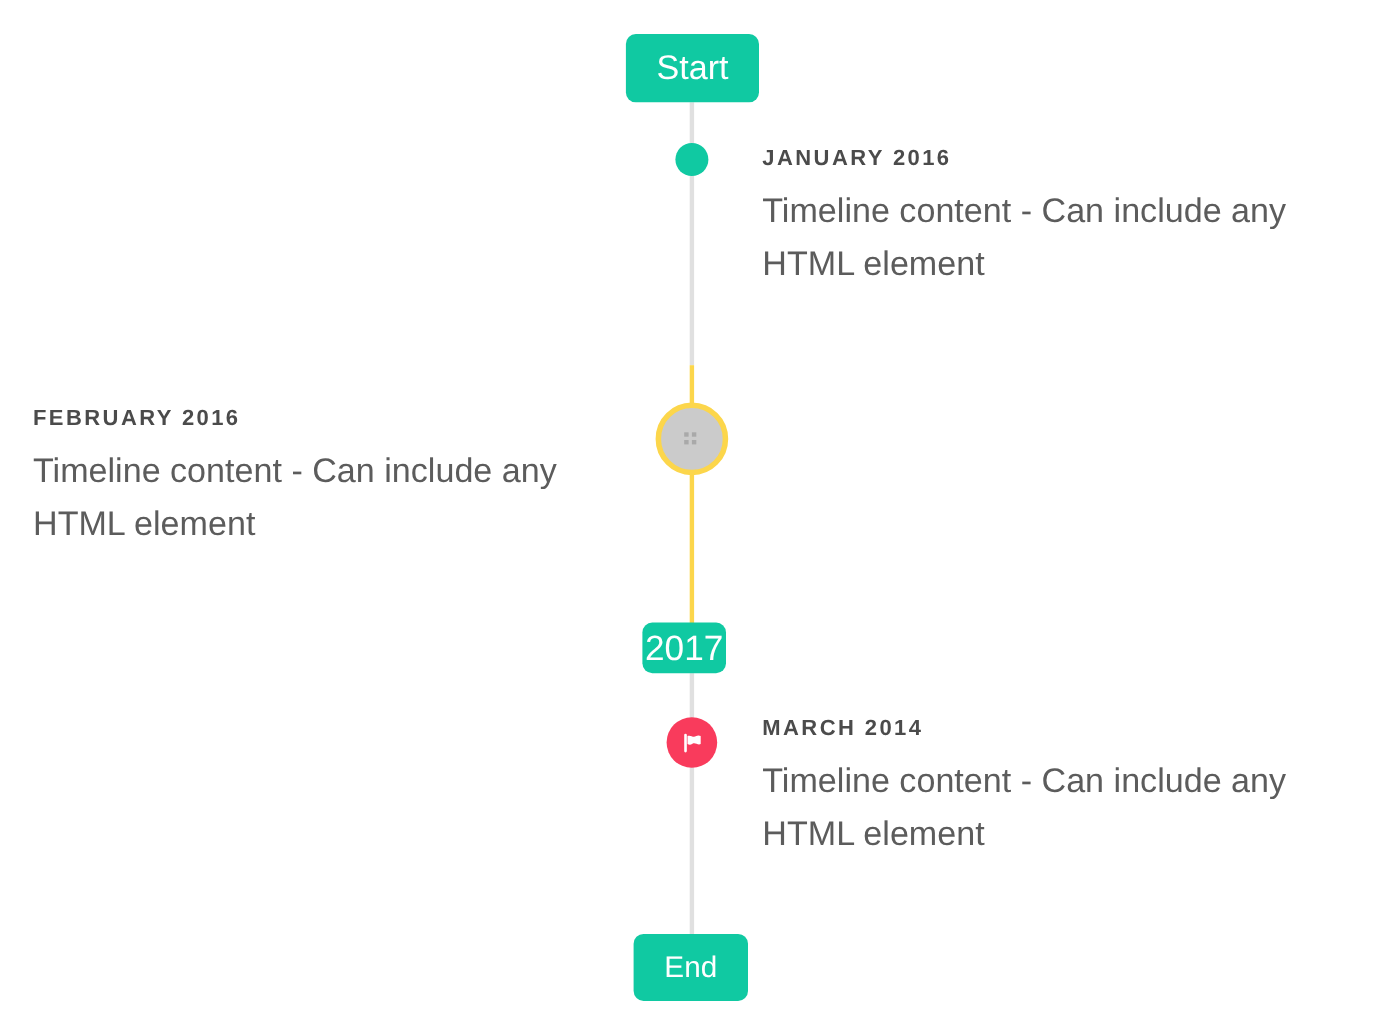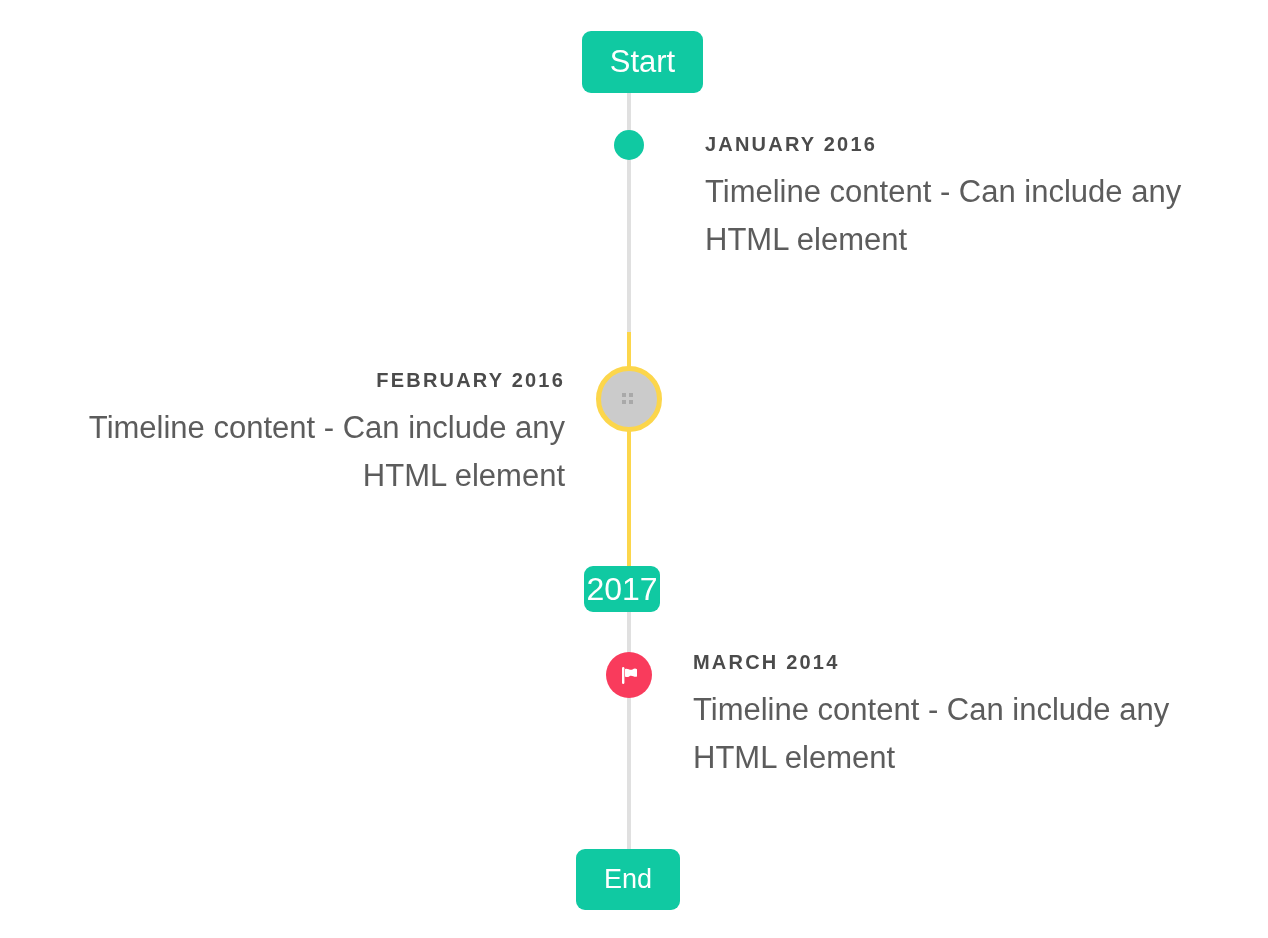--- a/index.html
+++ b/index.html
@@ -11,40 +11,40 @@
   .line{position:absolute;left:627px;width:4px;}
   .line.gray{background:#e0e0e0;}
   .line.yellow{background:#fcd64b;}
   .seg-top{top:93px;height:239px;}
   .seg-yellow{top:332px;height:235px;}
   .seg-bottom{top:612px;height:240px;}
 
   
   .badge{position:absolute;background:#10c9a2;color:#ffffff;border-radius:9px;
          display:flex;align-items:center;justify-content:center;box-sizing:border-box;}
-  .badge.start{left:582px;top:31px;width:121px;height:62px;font-size:31px;}
+  .badge.start{left:569px;top:31px;width:121px;height:62px;font-size:31px;}
   .badge.end{left:576px;top:849px;width:104px;height:61px;font-size:27px;}
   .badge.year{left:584px;top:566px;width:76px;height:46px;font-size:32px;}
 
   
   .marker{position:absolute;border-radius:50%;box-sizing:border-box;
           display:flex;align-items:center;justify-content:center;}
   .marker.dot{left:614px;top:130px;width:30px;height:30px;background:#10c9a2;}
   .marker.imgcircle{left:596px;top:366px;width:66px;height:66px;
                     background:#cbcbcb;border:5px solid #fcd64b;}
   .marker.flag{left:606px;top:652px;width:46px;height:46px;background:#f93b5c;}
 
   
   .entry{position:absolute;}
   .entry .label{font-size:20px;font-weight:700;letter-spacing:2.2px;
                 color:#4b4b4b;line-height:32px;margin-bottom:8px;}
   .entry .content{font-size:31px;color:#5c5c5c;line-height:48px;width:535px;}
   .entry.side-right{left:693px;text-align:left;}
-  .entry.side-left{right:703px;text-align:right;}
-  .entry.e-jan{top:128px;margin-left:12px;}
+  .entry.side-left{right:703px;text-align:left;}
+  .entry.e-jan{top:128px;}
   .entry.e-feb{top:364px;}
   .entry.e-mar{top:646px;}
 
   .icon{display:flex;align-items:center;justify-content:center;}
 </style>
 </head>
 <body>
 
 <div class="page">
 

